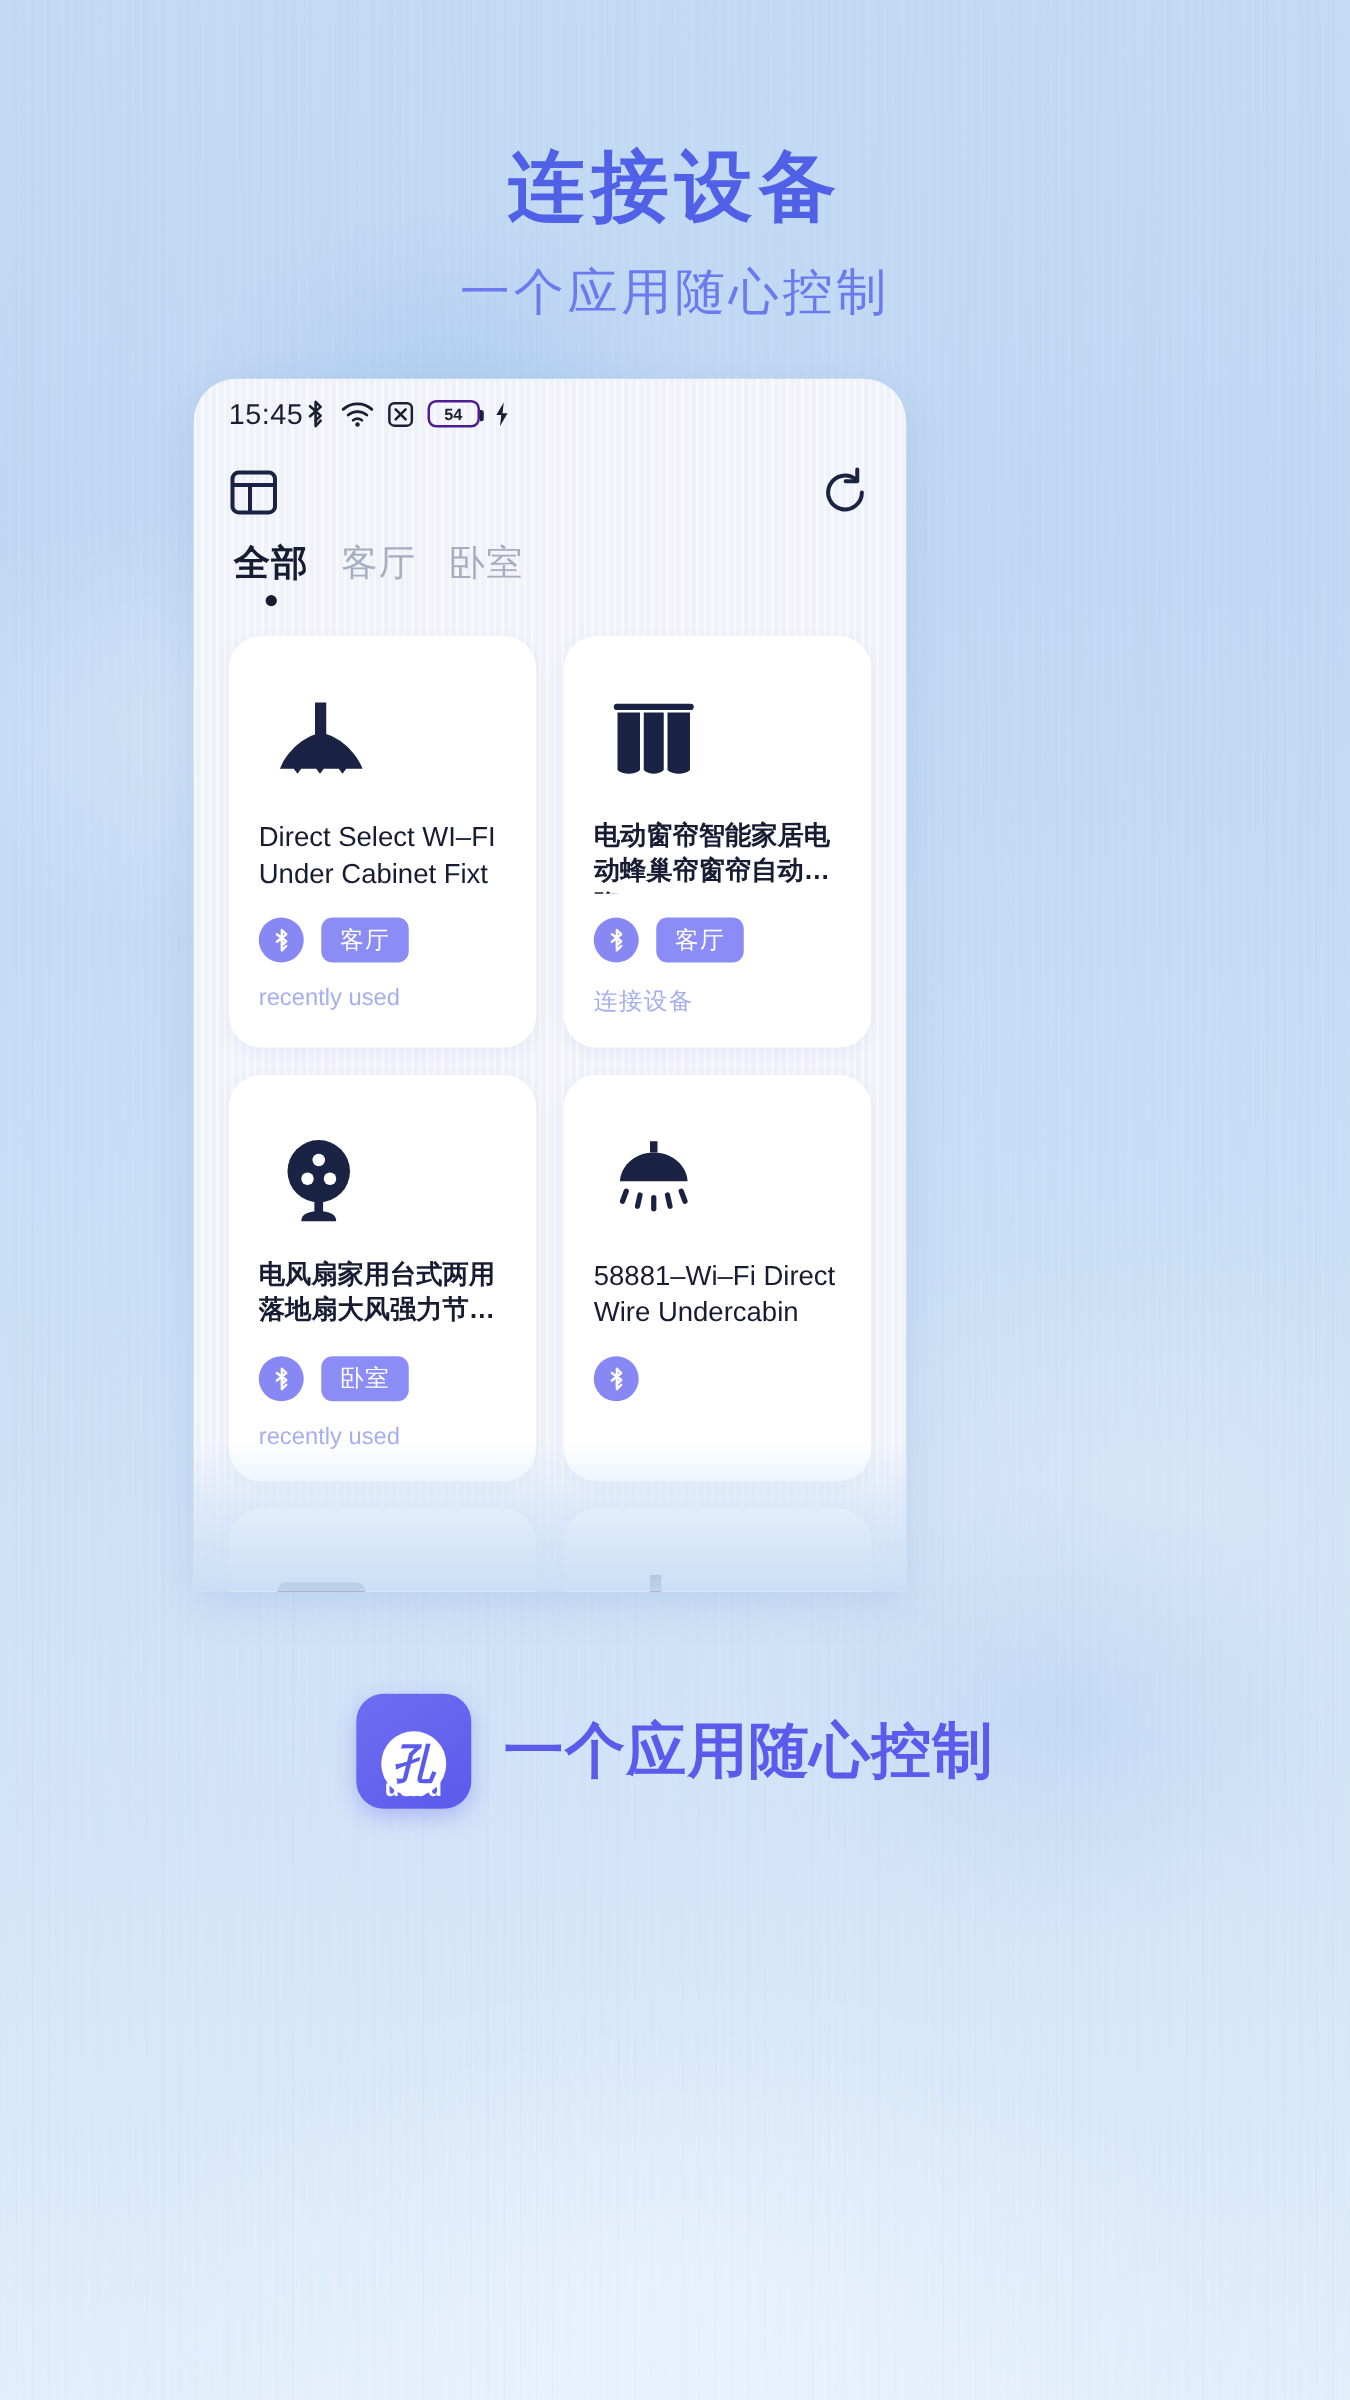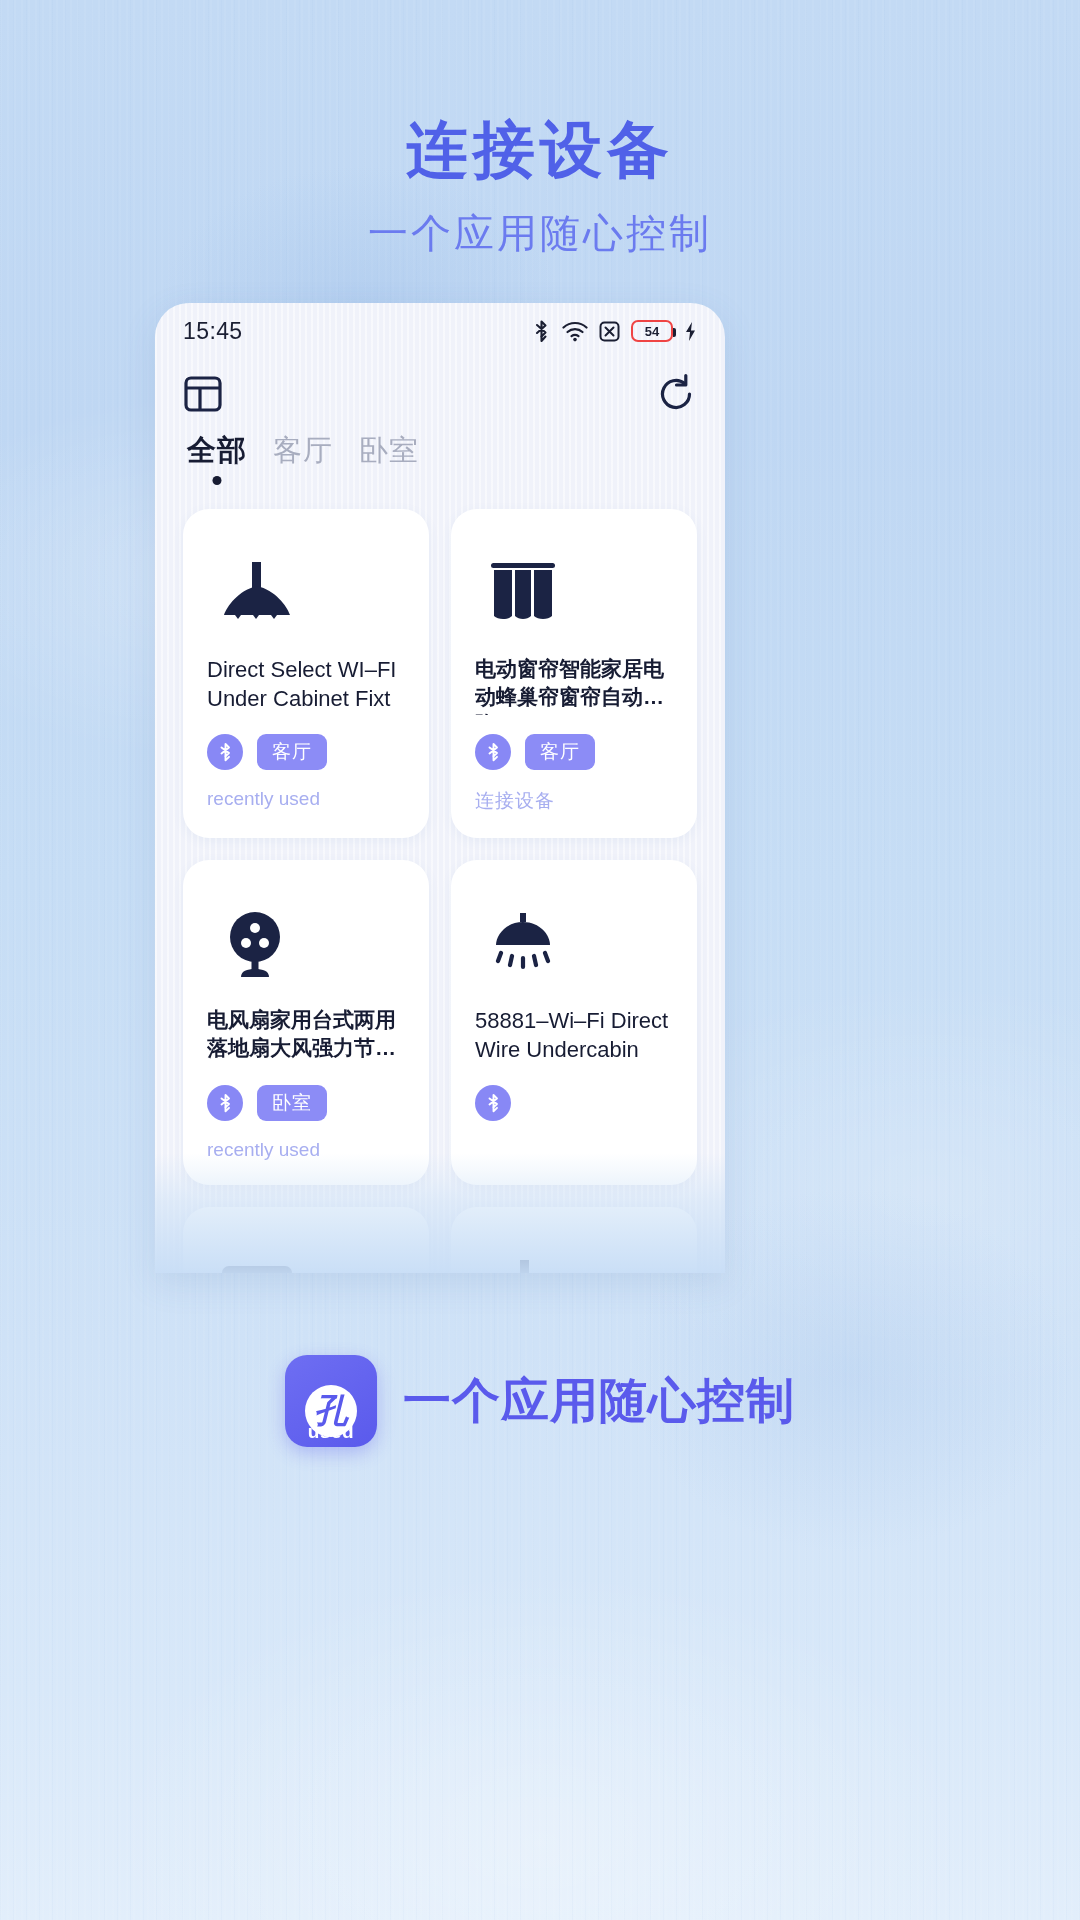--- a/index.html
+++ b/index.html
@@ -64,29 +64,29 @@
   }
   #phone-fade {
     position:absolute; left:0; right:0; bottom:0; height:120px;
     background:linear-gradient(180deg, rgba(215,232,249,0) 0%, rgba(206,226,247,0.55) 40%, rgba(199,221,246,0.95) 100%);
     pointer-events:none; z-index:20;
   }
 
   
   #status-bar {
     position:relative; height:56px; padding:0 28px;
-    display:flex; align-items:center; justify-content:space-between;
+    display:flex; align-items:center; justify-content:flex-start;
     z-index:5;
   }
   #status-time { font-size:23px; color:#1b1f33; letter-spacing:0.4px; font-weight:500; }
   #status-icons { display:flex; align-items:center; gap:11px; }
   .sb-ico { display:block; }
   #battery-pill {
     display:flex; align-items:center; justify-content:center;
-    width:42px; height:22px; border:2px solid #ef4444; border-radius:7px;
+    width:42px; height:22px; border:2px solid #4c1d95; border-radius:7px;
     font-size:13px; font-weight:bold; color:#1b1f33; position:relative;
   }
   #battery-pill::after {
     content:""; position:absolute; right:-5px; top:6px; width:3px; height:9px;
     background:#1b1f33; border-radius:0 2px 2px 0;
   }
 
   
   #app-header {
     position:relative; z-index:5;

